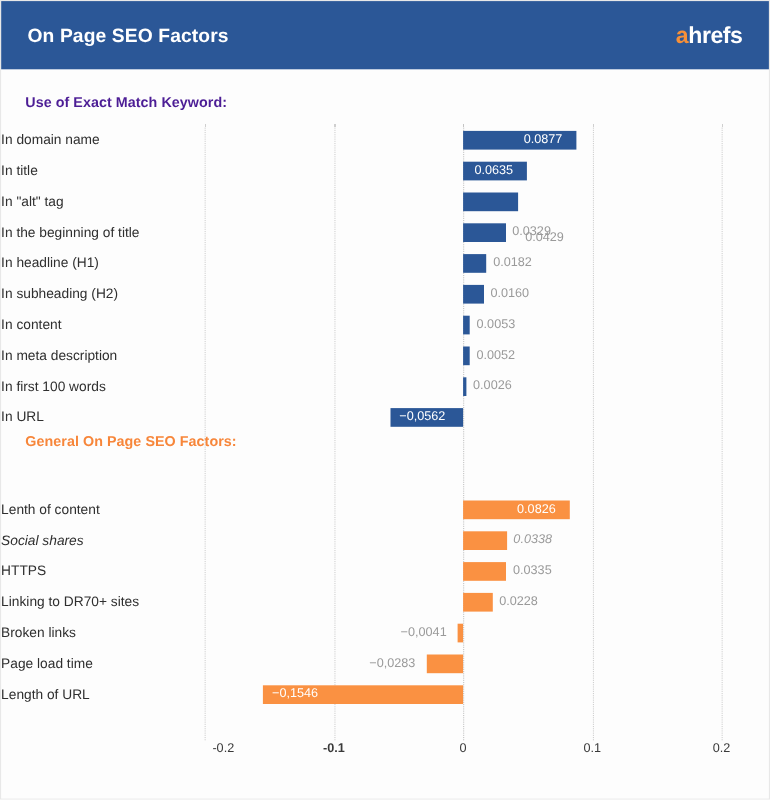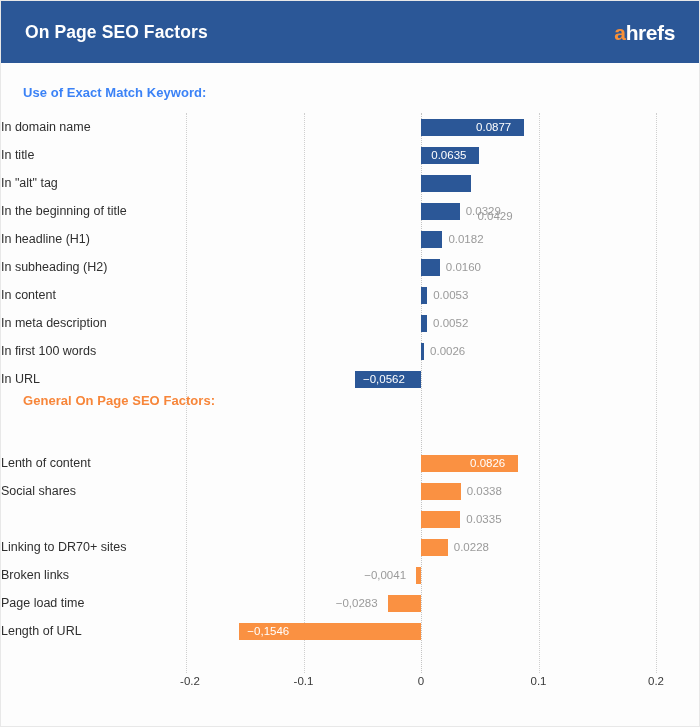--- a/index.html
+++ b/index.html
@@ -71,21 +71,21 @@
   .gridline.axis-zero { border-left: 1px dotted #c4c4c4; }
 
   .section-head {
     position: absolute;
     left: 22px;
     font-size: 13px;
     font-weight: bold;
     white-space: nowrap;
     letter-spacing: 0.05px;
   }
-  .section-head.blue   { color: #3b82f6; }
+  .section-head.blue   { color: #4c1d95; }
   .section-head.orange { color: #f7863a; }
 
   .row {
     position: absolute;
     left: 0;
     width: 700px;
     height: 28px;
   }
 
   .cat-label {
@@ -198,26 +198,27 @@
         <div class="cat-label">In URL</div>
         <div class="bar blue" style="width: 66.035px; left: 353.965px;"></div>
         <div class="val inside" style="left: 361.965px;">−0,0562</div>
       </div>
       <div class="section-head orange" style="top: 330px;">General On Page SEO Factors:</div>
       <div class="row" style="top: 386px;">
         <div class="cat-label">Lenth of content</div>
         <div class="bar orange" style="width: 97.055px; left: 420px;"></div>
         <div class="val inside" style="left: 469.055px;">0.0826</div>
       </div>
-      <div class="row" style="top: 414px;">
+      <div class="row" style="top: 414px; font-style: italic;">
         <div class="cat-label">Social shares</div>
         <div class="bar orange" style="width: 39.715px; left: 420px;"></div>
         <div class="val outside" style="left: 465.715px;">0.0338</div>
       </div>
       <div class="row" style="top: 442px;">
+        <div class="cat-label">HTTPS</div>
         <div class="bar orange" style="width: 39.3625px; left: 420px;"></div>
         <div class="val outside" style="left: 465.363px;">0.0335</div>
       </div>
       <div class="row" style="top: 470px;">
         <div class="cat-label">Linking to DR70+ sites</div>
         <div class="bar orange" style="width: 26.79px; left: 420px;"></div>
         <div class="val outside" style="left: 452.79px;">0.0228</div>
       </div>
       <div class="row" style="top: 498px;">
         <div class="cat-label">Broken links</div>
@@ -227,20 +228,20 @@
       <div class="row" style="top: 526px;">
         <div class="cat-label">Page load time</div>
         <div class="bar orange" style="width: 33.2525px; left: 386.748px;"></div>
         <div class="val outside" style="left: 334.748px;">−0,0283</div>
       </div>
       <div class="row" style="top: 554px;">
         <div class="cat-label">Length of URL</div>
         <div class="bar orange" style="width: 181.655px; left: 238.345px;"></div>
         <div class="val inside" style="left: 246.345px;">−0,1546</div>
       </div>
-      <div class="tick" style="left: 189px;">-0.2</div>
-      <div class="tick" style="left: 302.5px;">-0.1</div>
+      <div class="tick" style="left: 202px;">-0.2</div>
+      <div class="tick" style="left: 302.5px; font-weight: bold;">-0.1</div>
       <div class="tick" style="left: 420px;">0</div>
       <div class="tick" style="left: 537.5px;">0.1</div>
       <div class="tick" style="left: 655px;">0.2</div>
     </div>
 
 </div>
 
 </body></html>

